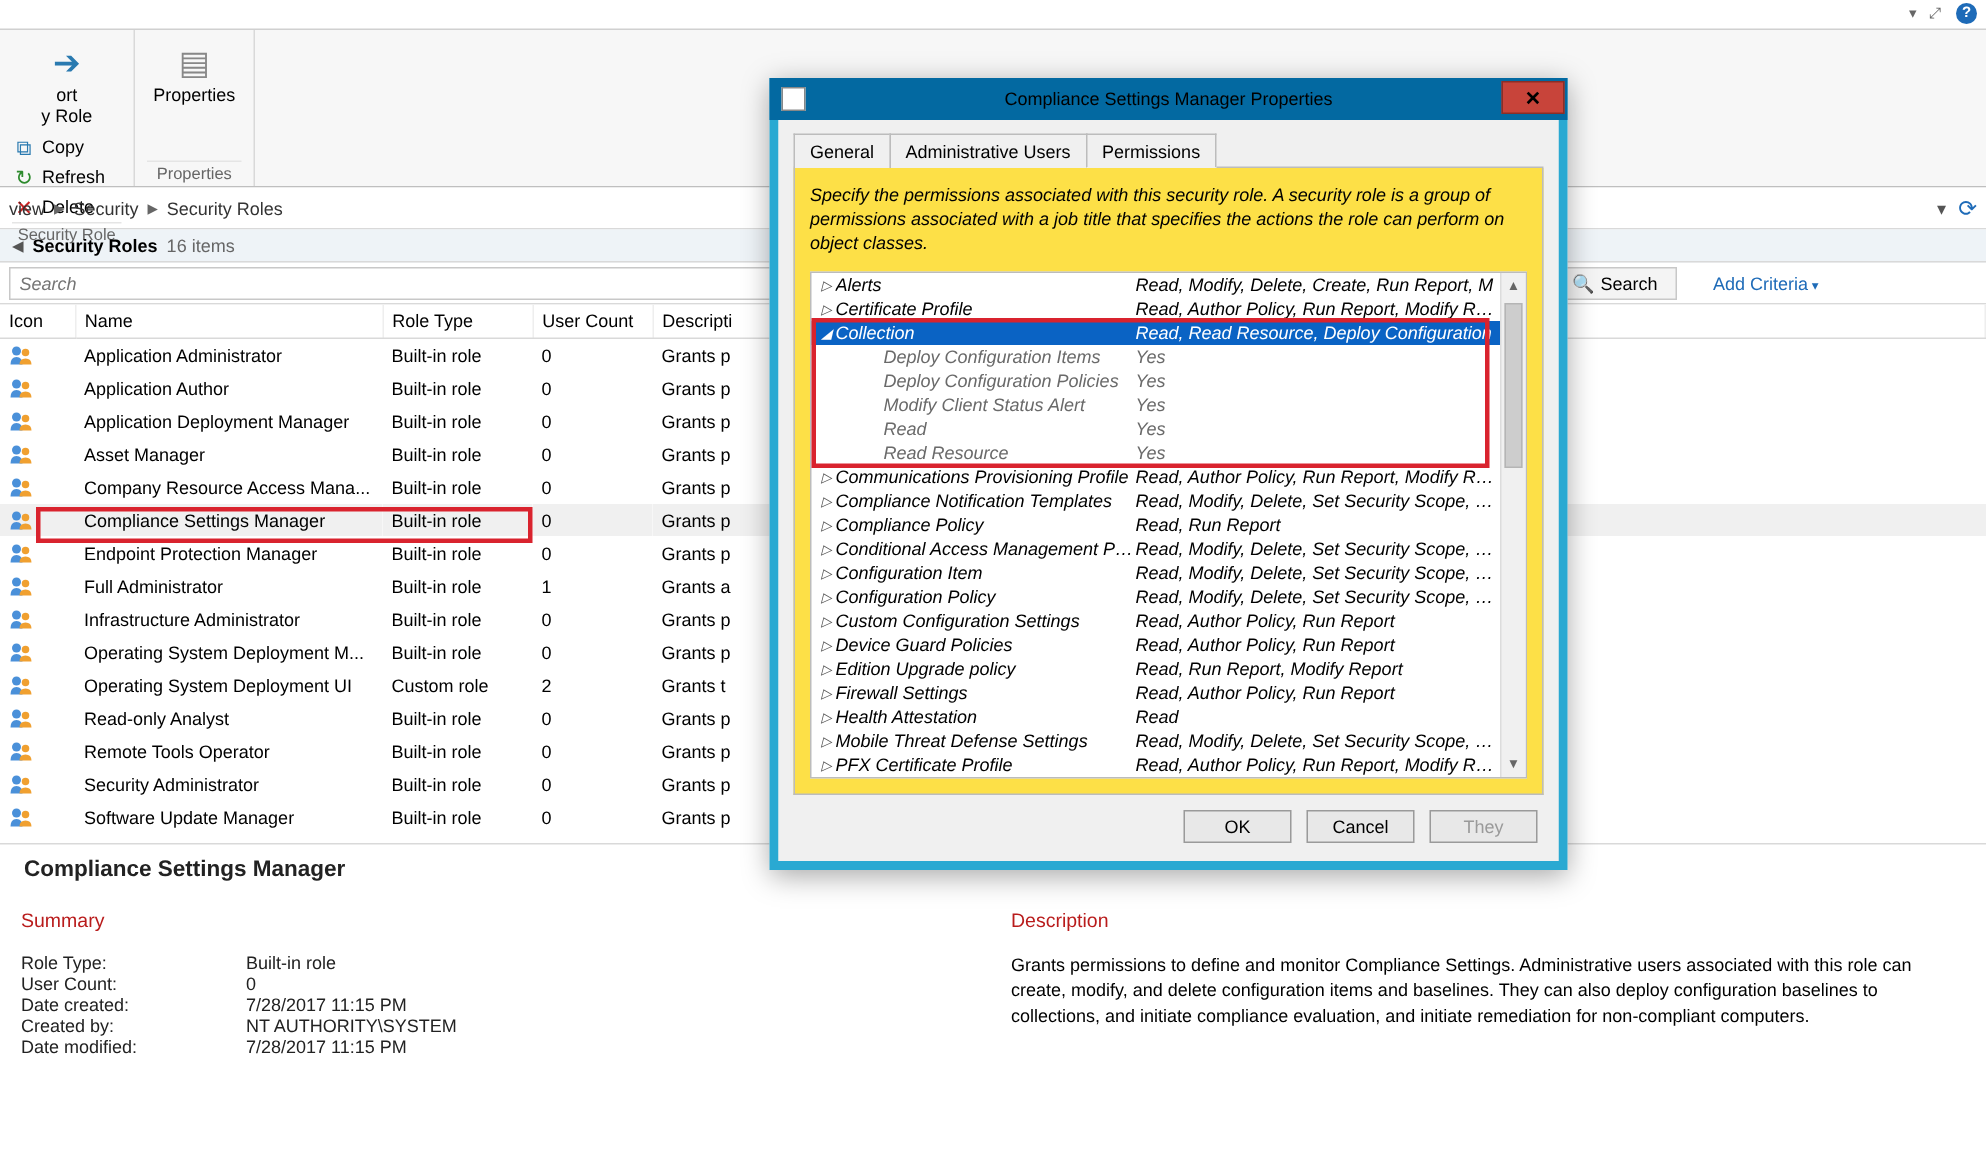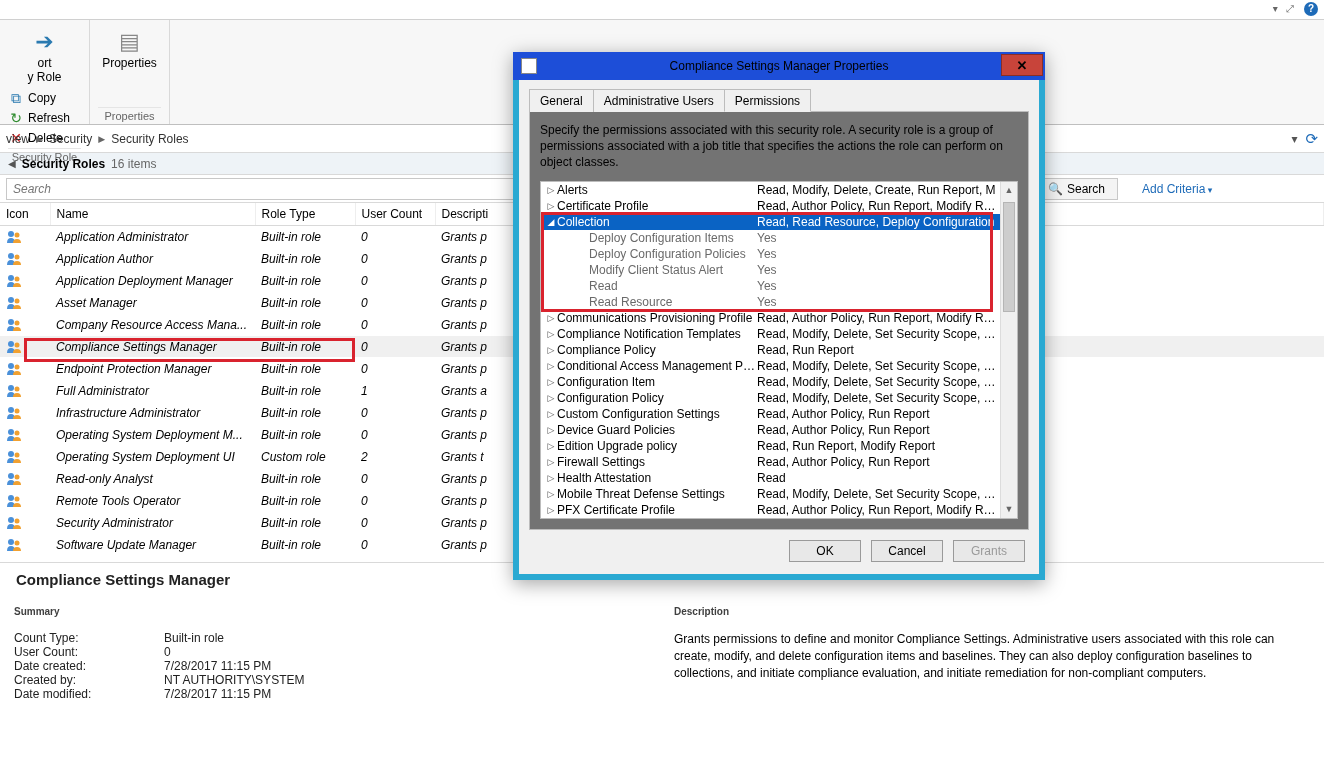--- a/index.html
+++ b/index.html
@@ -41,46 +41,46 @@
 .search-row .xbox { width: 20px; height: 20px; border: 1px solid #d0d0d0; display: flex; align-items: center; justify-content: center; color: #c22; font-weight: bold; }
 .search-row .sbtn { height: 22px; border: 1px solid #c8c8c8; background: #f4f4f4; padding: 0 12px; display: flex; align-items: center; gap: 4px; }
 .search-row .addcrit { color: #1e6bb8; padding-left: 4px; margin-left: 16px; }
 .search-row .addcrit::after { content: " ▾"; font-size: 9px; }
 
 
 .grid-wrap { height: 360px; overflow: hidden; border-bottom: 1px solid #d9d9d9; position: relative; }
 table.roles { width: 100%; border-collapse: collapse; table-layout: fixed; }
 table.roles th { text-align: left; font-weight: normal; color: #000; background: #fff; border-bottom: 1px solid #d9d9d9; border-right: 1px solid #eee; padding: 4px 6px; }
 table.roles td { padding: 2px 6px; white-space: nowrap; overflow: hidden; text-overflow: ellipsis; border-bottom: 1px solid transparent; }
-table.roles tbody tr { height: 22px; font-style: italic; }
+table.roles tbody tr { height: 22px; }
 table.roles tbody tr.sel td { background: #f0f0f0; }
 .row-highlight-box { position: absolute; border: 3px solid #d9232e; pointer-events: none; }
 .role-icon { width: 16px; height: 16px; display: inline-block; vertical-align: middle; }
 .role-icon svg { width: 16px; height: 16px; }
 
 
 .details { padding: 8px 14px 0 14px; display: flex; flex-direction: column; }
 .details h2 { font-size: 15px; font-weight: 600; margin: 0 0 18px 2px; color: #222; }
 .details .cols { display: flex; gap: 40px; }
 .details .col { flex: 1; }
-.details .col h3 { font-size: 10px; font-weight: 700; color: #404040; margin: 0 0 14px 0; }
+.details .col h3 { font-size: 13px; font-weight: 400; color: #b91c1c; margin: 0 0 14px 0; }
 .details .kv { display: flex; }
 .details .kv .k { width: 150px; color: #222; }
 .details .kv .v { color: #222; }
 
 
 .modal { position: absolute; left: 513px; top: 52px; width: 532px; border: 6px solid #2aa9d2; background: #f0f0f0; box-shadow: 0 4px 18px rgba(0,0,0,.35); }
-.modal .m-title { height: 28px; background: #1d4ed8; margin: -6px -6px 0 -6px; display: flex; align-items: center; justify-content: center; position: relative; color: #000; font-size: 12px; }
+.modal .m-title { height: 28px; background: #0369a1; margin: -6px -6px 0 -6px; display: flex; align-items: center; justify-content: center; position: relative; color: #000; font-size: 12px; }
 .modal .m-title .ticon { position: absolute; left: 8px; top: 6px; width: 16px; height: 16px; background: #fff; border: 1px solid #888; }
 .modal .m-title .close { position: absolute; right: 2px; top: 2px; width: 42px; height: 22px; background: #c8443a; color: #000; border: 1px solid #8a2e27; display: flex; align-items: center; justify-content: center; font-weight: bold; font-size: 13px; }
 .modal .m-body { padding: 8px 10px 10px 10px; background: #f0f0f0; }
 .tabs { display: flex; border-bottom: 1px solid #bcbcbc; }
 .tab { padding: 4px 10px 3px 10px; border: 1px solid #bcbcbc; border-bottom: none; background: #f0f0f0; margin-right: -1px; position: relative; top: 1px; color: #000; }
 .tab.active { background: #f0f0f0; border-bottom: 1px solid #f0f0f0; z-index: 2; }
-.tab-panel { border: 1px solid #bcbcbc; border-top: none; padding: 10px; background: #737373; }
+.tab-panel { border: 1px solid #bcbcbc; border-top: none; padding: 10px; background: #fde047; font-style: italic; }
 .tab-panel .desc { color: #000; line-height: 1.35; margin-bottom: 10px; }
 .perm-box { border: 1px solid #bcbcbc; background: #fff; height: 338px; position: relative; }
 .perm-scroll { position: absolute; inset: 0 17px 0 0; overflow: hidden; }
 .perm-row { display: flex; align-items: center; height: 16px; padding: 0 4px; font-size: 11.5px; }
 .perm-row .twisty { width: 12px; text-align: center; color: #555; font-size: 9px; }
 .perm-row .pname { flex: 0 0 200px; white-space: nowrap; overflow: hidden; text-overflow: ellipsis; }
 .perm-row .pval { flex: 1; white-space: nowrap; overflow: hidden; text-overflow: ellipsis; color: #000; }
 .perm-row.sub .pname { color: #6a6a6a; padding-left: 32px; flex: 0 0 200px; }
 .perm-row.sub .pval { color: #6a6a6a; }
 .perm-row.selected { background: #0a63c4; color: #fff; }
@@ -366,21 +366,21 @@
   </table>
   <div class="row-highlight-box" style="left:24px; top:135px; width:331px; height:24px;"></div>
 </div>
 
 <div class="details">
   <h2>Compliance Settings Manager</h2>
   <div class="cols">
     <div class="col" style="flex:0 0 620px">
       <h3>Summary</h3>
       <div class="kv">
-          <span class="k">Count Type:</span>
+          <span class="k">Role Type:</span>
           <span class="v">Built-in role</span>
         </div>
       <div class="kv">
           <span class="k">User Count:</span>
           <span class="v">0</span>
         </div>
       <div class="kv">
           <span class="k">Date created:</span>
           <span class="v">7/28/2017 11:15 PM</span>
         </div>
@@ -526,16 +526,16 @@
           <div class="arrow">▲</div>
           <div class="thumb"></div>
           <div class="arrow" style="position:absolute;bottom:0;left:0;right:0">▼</div>
         </div>
         <div class="perm-highlight" style="left:0px; top:30px; width:452px; height:100px;"></div>
       </div>
     </div>
     <div class="btn-row">
       <div class="btn">OK</div>
       <div class="btn">Cancel</div>
-      <div class="btn disabled">Grants</div>
+      <div class="btn disabled">They</div>
     </div>
   </div>
 </div>
 
 </body></html>

